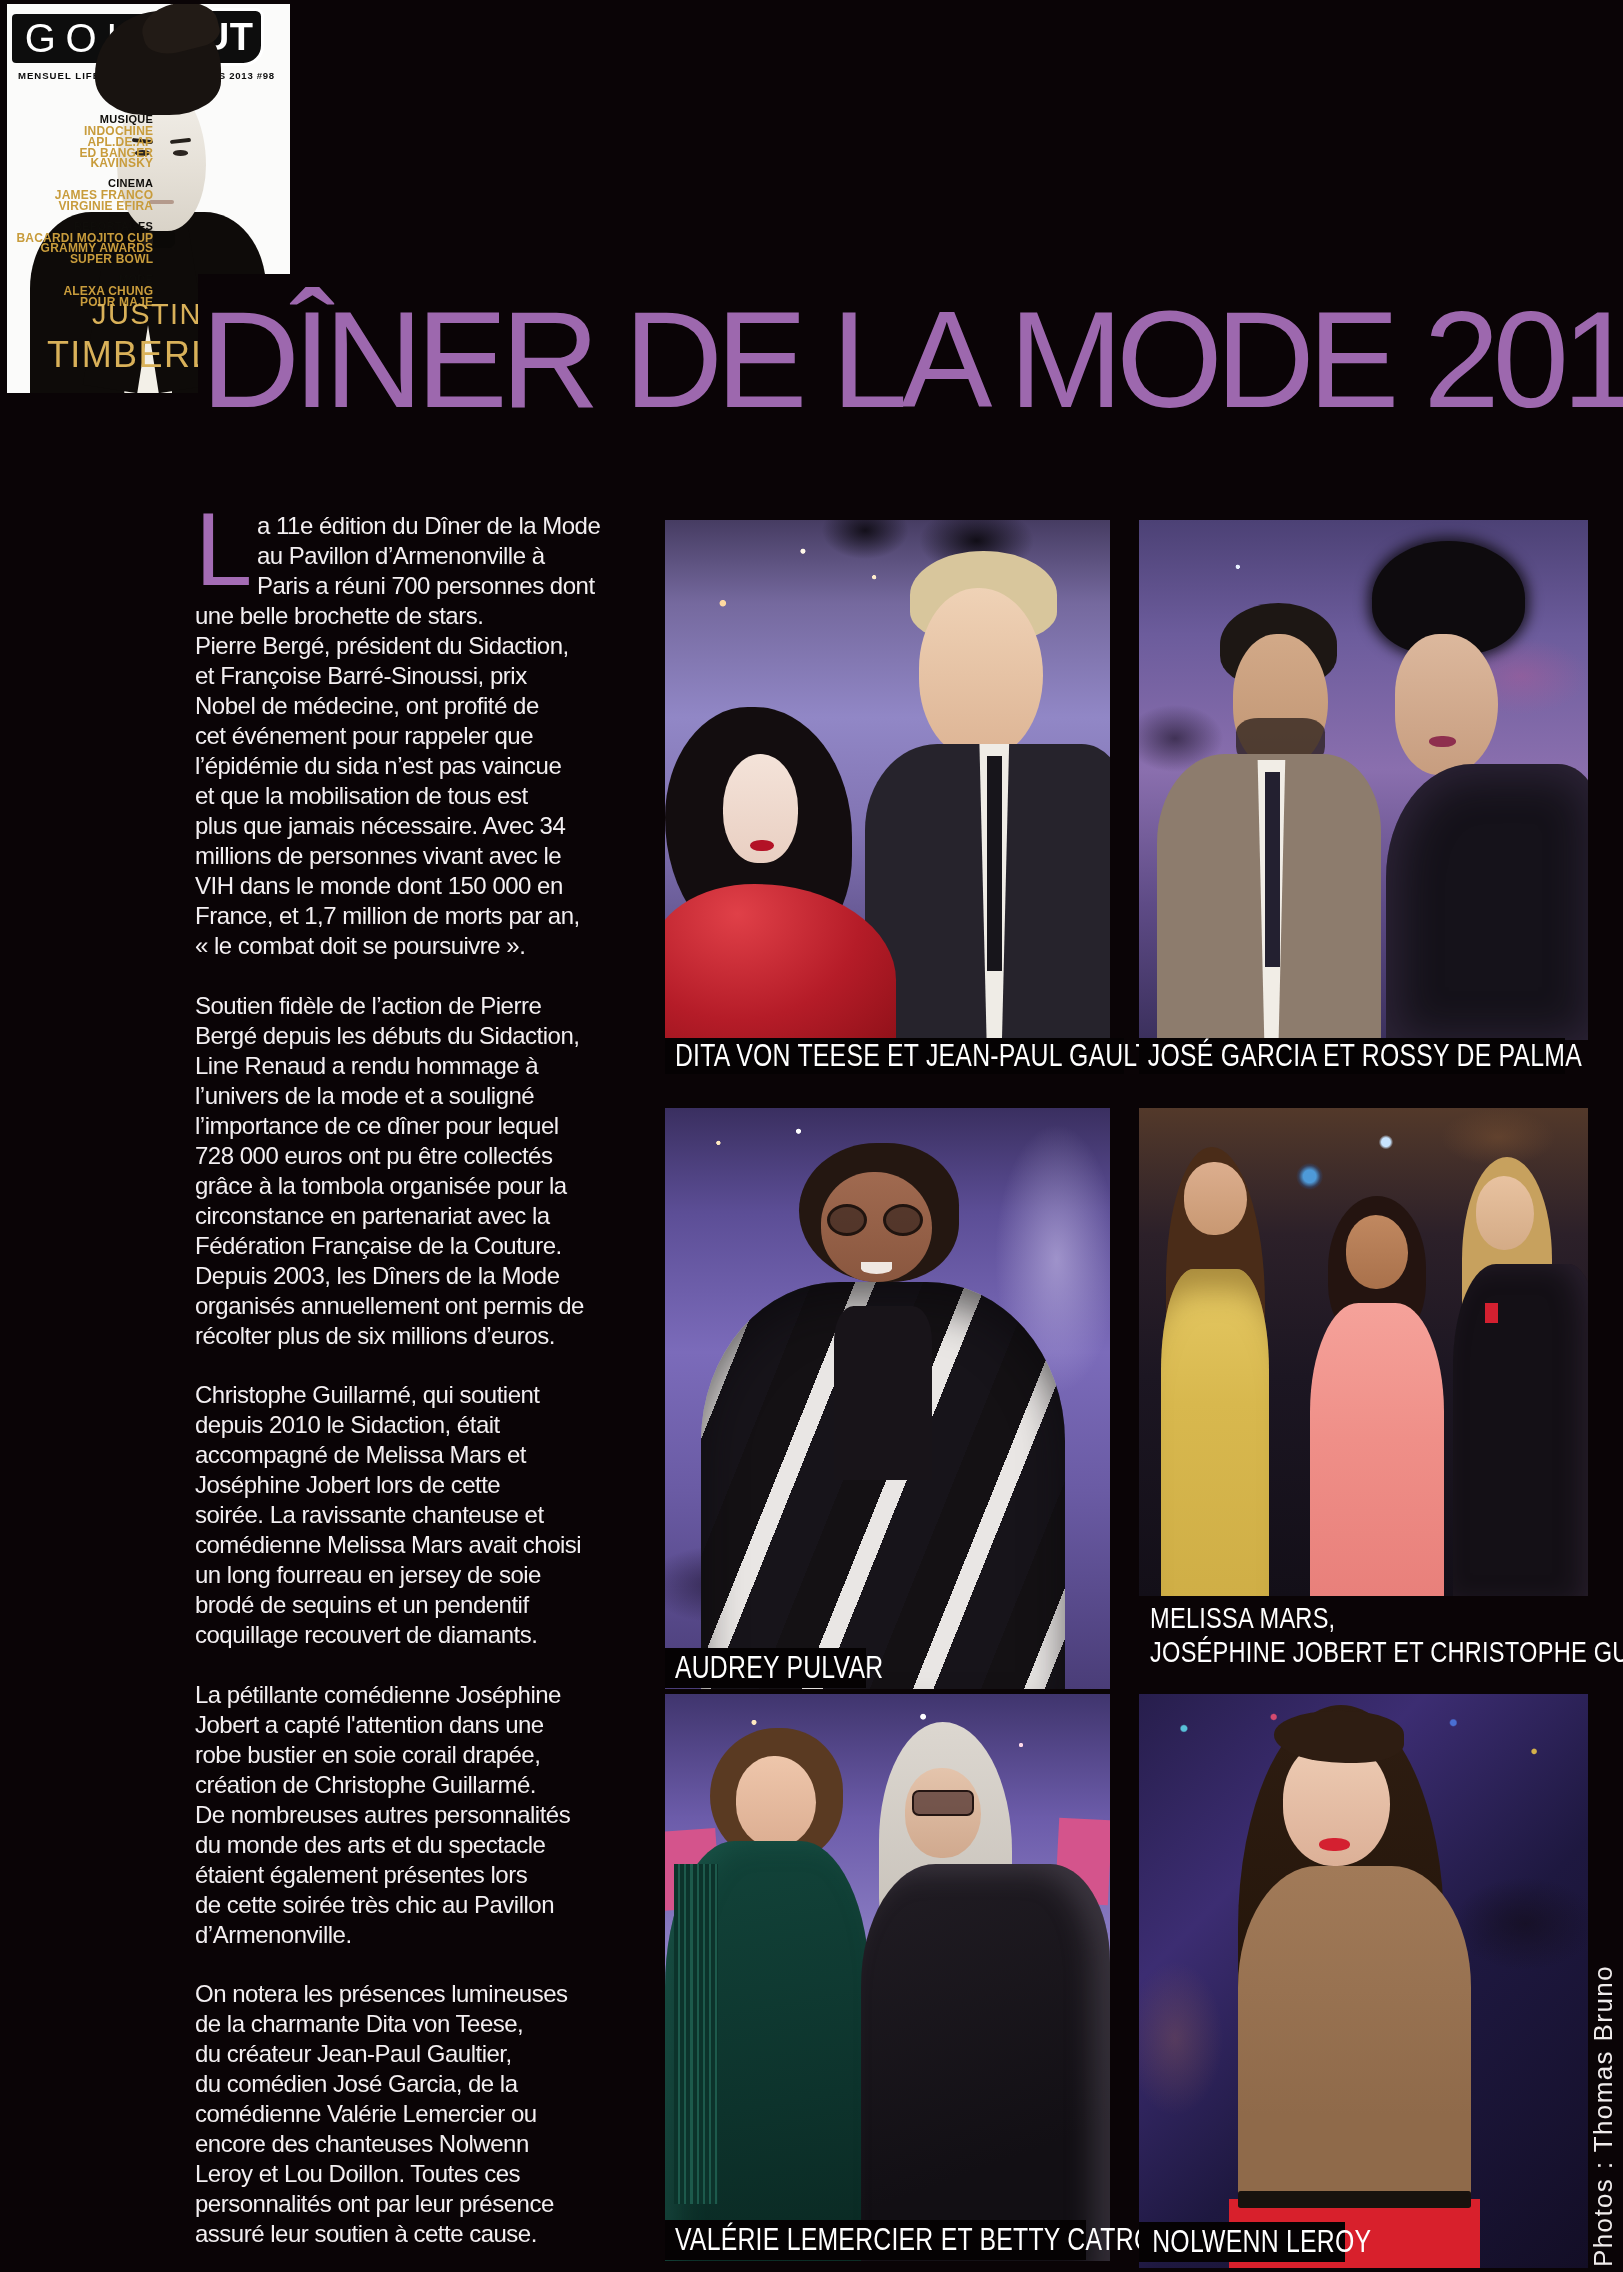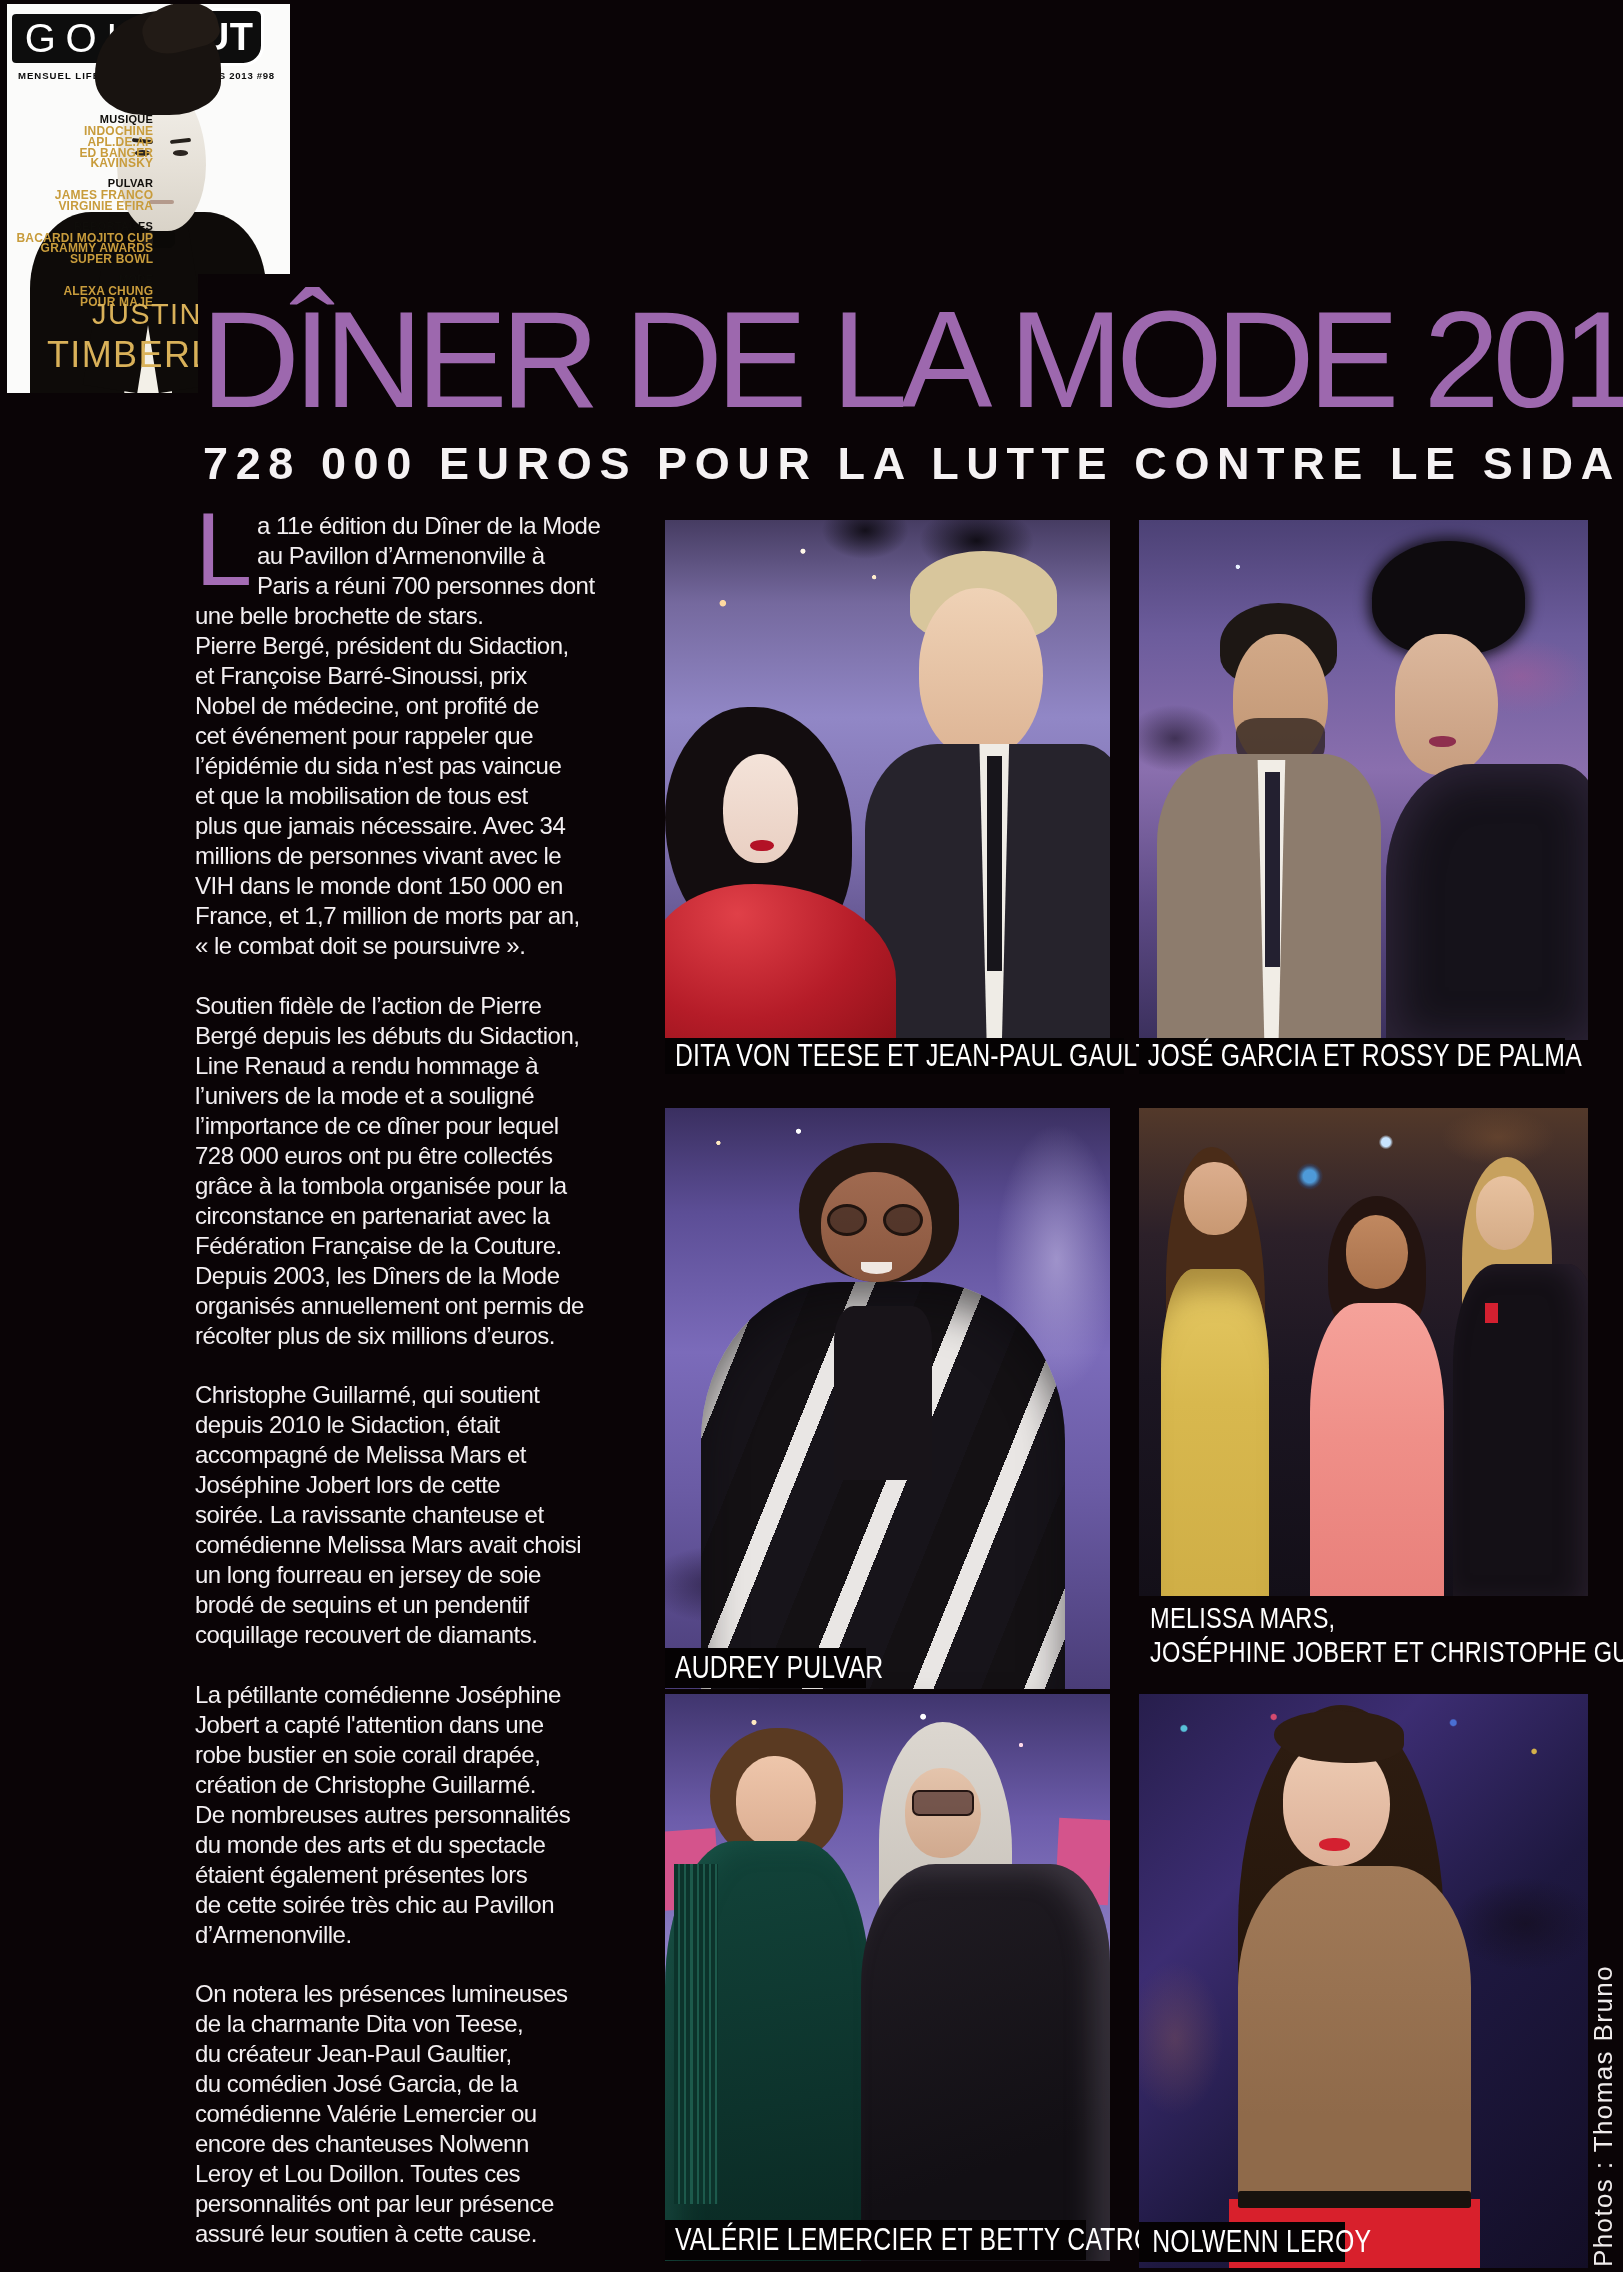--- a/index.html
+++ b/index.html
@@ -243,21 +243,21 @@
 
     <div class="cover-list">
       <div class="cover-section">
         <div class="cover-heading">MUSIQUE</div>
         <div class="cover-item">INDOCHINE</div>
         <div class="cover-item">APL.DE.AP</div>
         <div class="cover-item">ED BANGER</div>
         <div class="cover-item">KAVINSKY</div>
       </div>
       <div class="cover-section">
-        <div class="cover-heading">PULVAR</div>
+        <div class="cover-heading">CINEMA</div>
         <div class="cover-item">JAMES FRANCO</div>
         <div class="cover-item">VIRGINIE EFIRA</div>
       </div>
       <div class="cover-section">
         <div class="cover-heading">REPORTAGES</div>
         <div class="cover-item">BACARDI MOJITO CUP</div>
         <div class="cover-item">GRAMMY AWARDS</div>
         <div class="cover-item">SUPER BOWL</div>
       </div>
       <div class="cover-section">
@@ -265,21 +265,20 @@
         <div class="cover-item">ALEXA CHUNG</div>
         <div class="cover-item">POUR MAJE</div>
       </div>
     </div>
     <div class="cover-star1">JUSTIN</div>
     <div class="cover-star2">TIMBERLAKE</div>
   </div>
 
   <div id="title-backdrop"></div>
   <div id="page-title">DÎNER DE LA MODE 2013</div>
-  <div id="page-subtitle">728 000 EUROS POUR LA LUTTE CONTRE LE SIDA</div>
 
   <div id="body-copy">
     <div class="dropcap">L</div>
     <p class="para">a 11e édition du Dîner de la Mode
 au Pavillon d’Armenonville à
 Paris a réuni 700 personnes dont
 une belle brochette de stars.
 Pierre Bergé, président du Sidaction,
 et Françoise Barré-Sinoussi, prix
 Nobel de médecine, ont profité de

